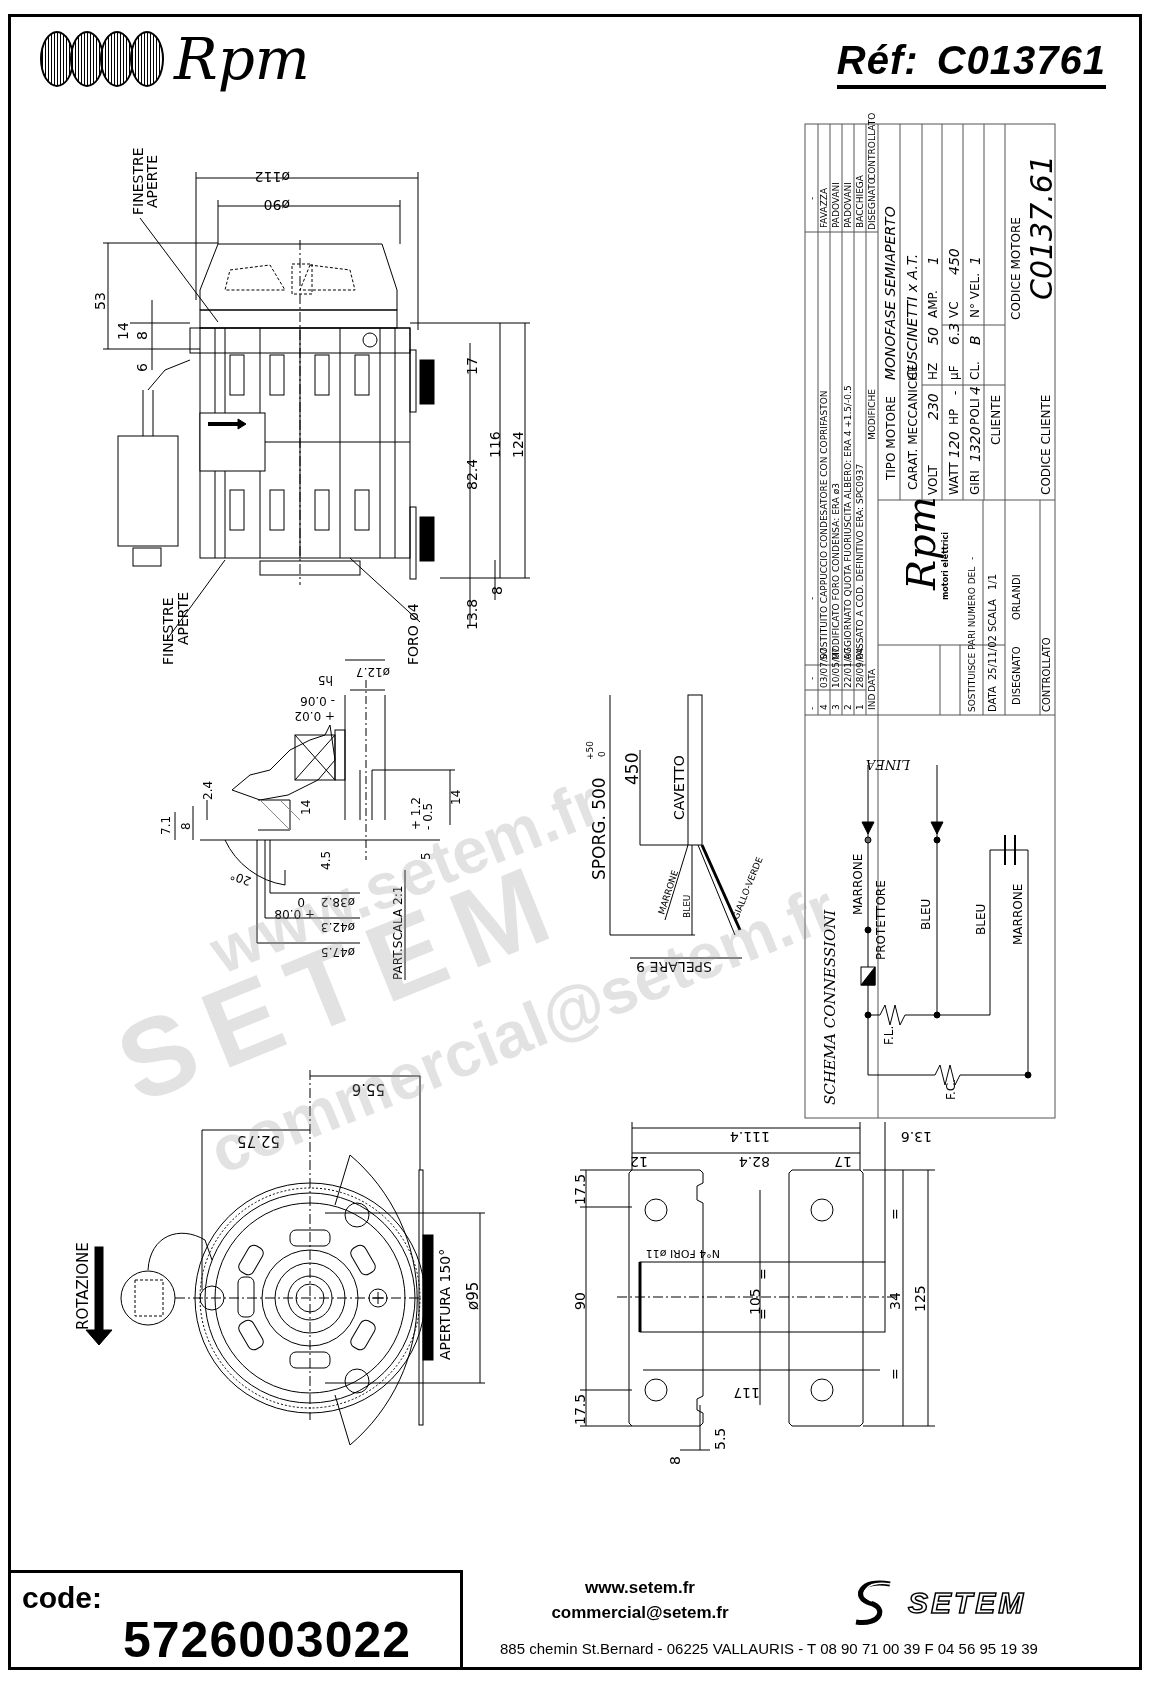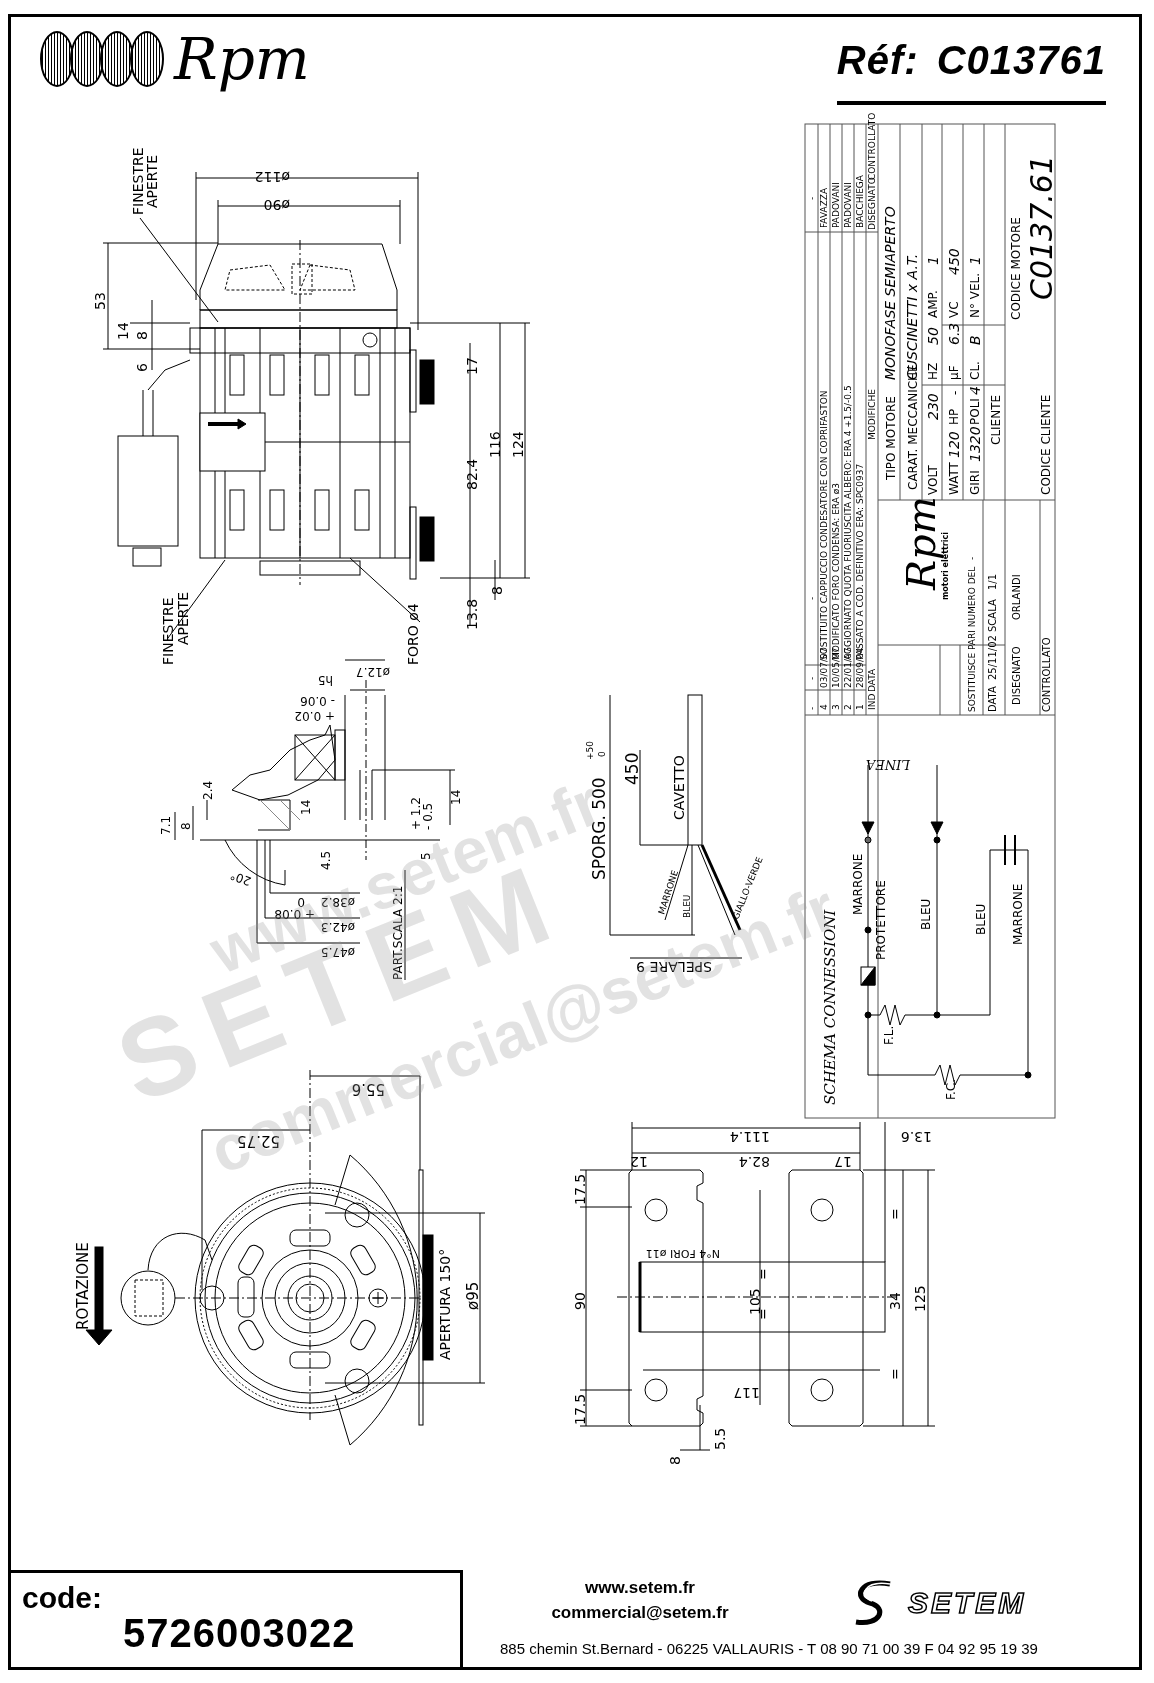--- a/index.html
+++ b/index.html
@@ -2,26 +2,26 @@
 <html><head>
 <meta charset="utf-8">
 <style>
   html,body{margin:0;padding:0;background:#fff;}
   body{width:1154px;height:1683px;position:relative;overflow:hidden;font-family:"Liberation Sans",sans-serif;color:#000;}
   .frame{position:absolute;left:8px;top:14px;width:1134px;height:1656px;border:3px solid #000;box-sizing:border-box;}
   .logo{position:absolute;left:40px;top:30px;display:flex;align-items:center;}
   .coils{display:flex;gap:0;}
   .coil{width:34px;height:56px;border-radius:50%/50%;background:repeating-linear-gradient(90deg,#000 0 1px,#fff 1px 3px);border:2px solid #000;box-sizing:border-box;margin-right:-4px;}
   .rpm-word{font-family:"DejaVu Serif",serif;font-style:italic;font-size:58px;margin-left:14px;line-height:1;}
-  .ref{position:absolute;right:48px;top:38px;font-size:40px;font-weight:bold;font-style:italic;border-bottom:4px solid #000;padding-bottom:18px;letter-spacing:1px;}
+  .ref{position:absolute;right:48px;top:38px;font-size:40px;font-weight:bold;font-style:italic;border-bottom:4px solid #000;padding-bottom:2px;letter-spacing:1px;}
   .ref .lbl{margin-right:18px;}
   svg{position:absolute;left:0;top:0;}
   .footer-code{position:absolute;left:8px;top:1570px;width:455px;height:100px;border-top:3px solid #000;border-right:3px solid #000;box-sizing:border-box;}
   .code-lbl{position:absolute;left:14px;top:8px;font-size:30px;font-weight:bold;}
-  .code-num{position:absolute;left:115px;top:38px;font-size:40px;font-weight:bold;letter-spacing:1px;}
+  .code-num{position:absolute;left:115px;top:38px;font-size:50px;font-weight:bold;letter-spacing:1px;}
   .web{position:absolute;left:560px;top:1578px;width:160px;text-align:center;font-size:17px;font-weight:bold;}
   .mail{position:absolute;left:540px;top:1603px;width:200px;text-align:center;font-size:17px;font-weight:bold;}
   .addr{position:absolute;left:500px;top:1640px;font-size:15px;white-space:nowrap;}
   .setem{position:absolute;left:850px;top:1578px;display:flex;align-items:center;}
   .setem-word{font-size:30px;font-style:italic;font-weight:bold;color:#fff;-webkit-text-stroke:1.5px #000;letter-spacing:3px;margin-left:8px;}
   .wm{position:absolute;font-weight:bold;color:rgba(150,150,150,0.28);transform-origin:left top;white-space:nowrap;pointer-events:none;}
 </style>
 </head>
 <body>
 
@@ -463,20 +463,20 @@
 <div class="wm" style="left:200px;top:920px;font-size:64px;transform:rotate(-22deg);">www.setem.fr</div>
 <div class="wm" style="left:100px;top:1010px;font-size:110px;letter-spacing:18px;transform:rotate(-22deg);">SETEM</div>
 <div class="wm" style="left:200px;top:1120px;font-size:64px;transform:rotate(-22deg);">commercial@setem.fr</div>
 
 <div class="footer-code">
   <div class="code-lbl">code:</div>
   <div class="code-num">5726003022</div>
 </div>
 <div class="web">www.setem.fr</div>
 <div class="mail">commercial@setem.fr</div>
-<div class="addr">885 chemin St.Bernard  -  06225 VALLAURIS  -  T 08 90 71 00 39   F 04 92 95 19 39</div>
+<div class="addr">885 chemin St.Bernard  -  06225 VALLAURIS  -  T 08 90 71 00 39   F 04 56 95 19 39</div>
 <div class="setem">
   <svg width="50" height="50" viewBox="0 0 50 50" style="position:static">
     <path d="M40 6 C10 0,2 20,20 25 C38 30,30 48,6 44" stroke="#000" stroke-width="5" fill="none"></path>
     <path d="M40 6 C14 2,8 18,22 23" stroke="#fff" stroke-width="1.5" fill="none"></path>
   </svg>
   <span class="setem-word">SETEM</span>
 </div>
 
 </body></html>

